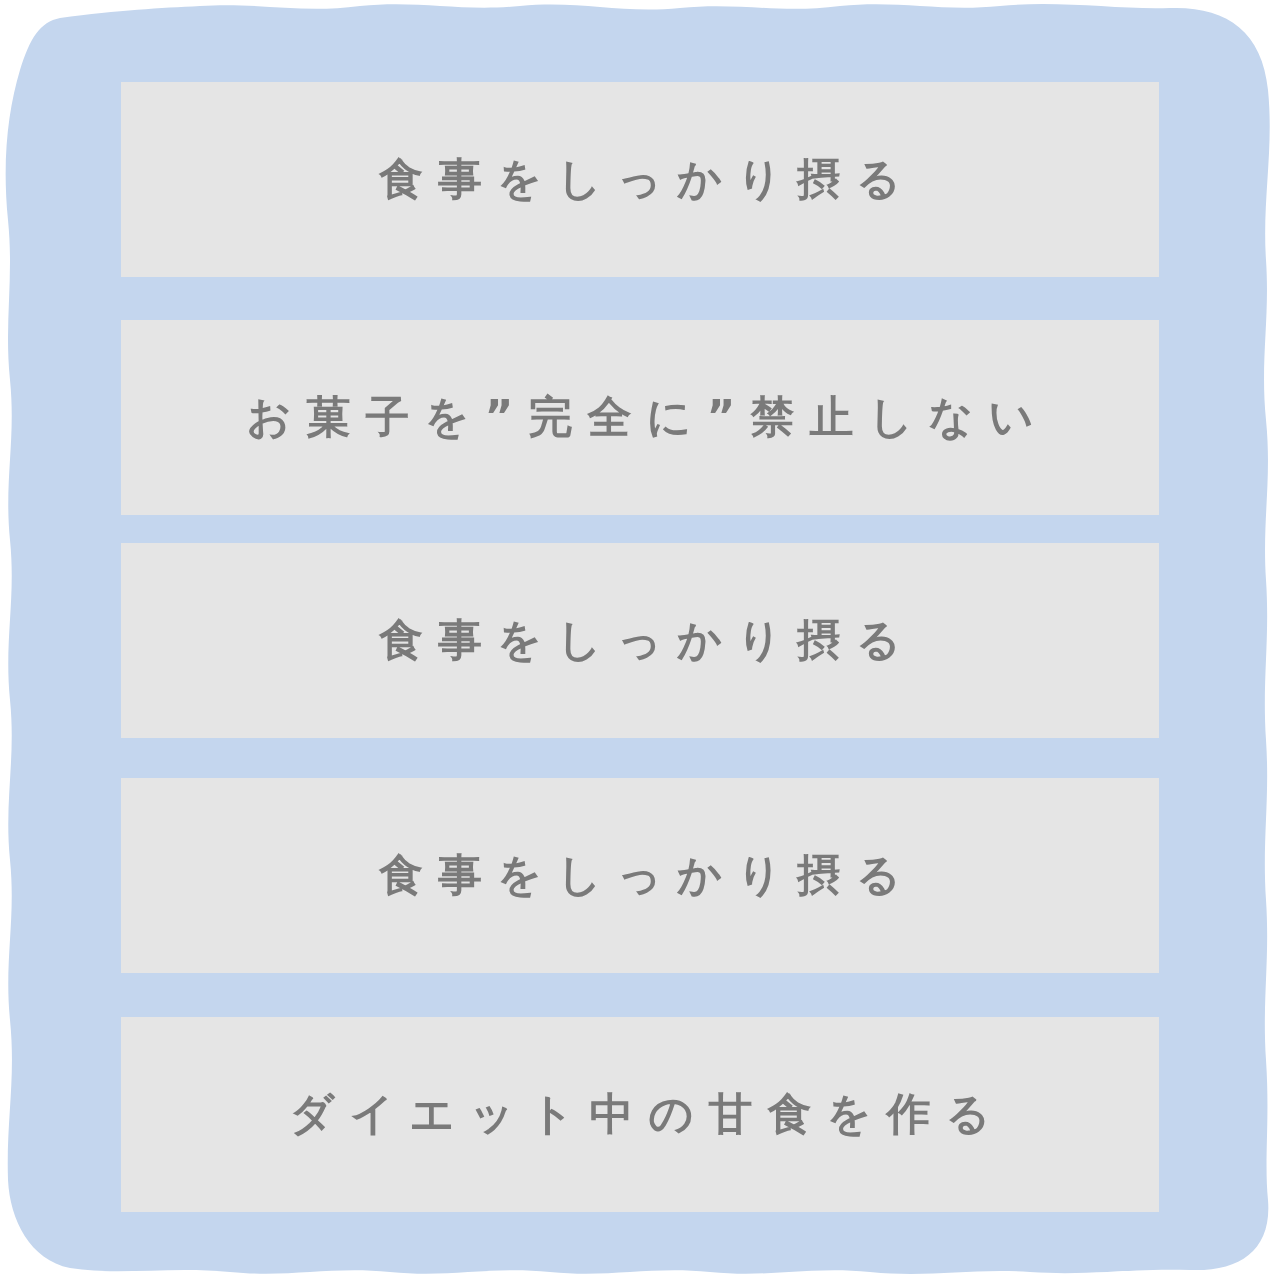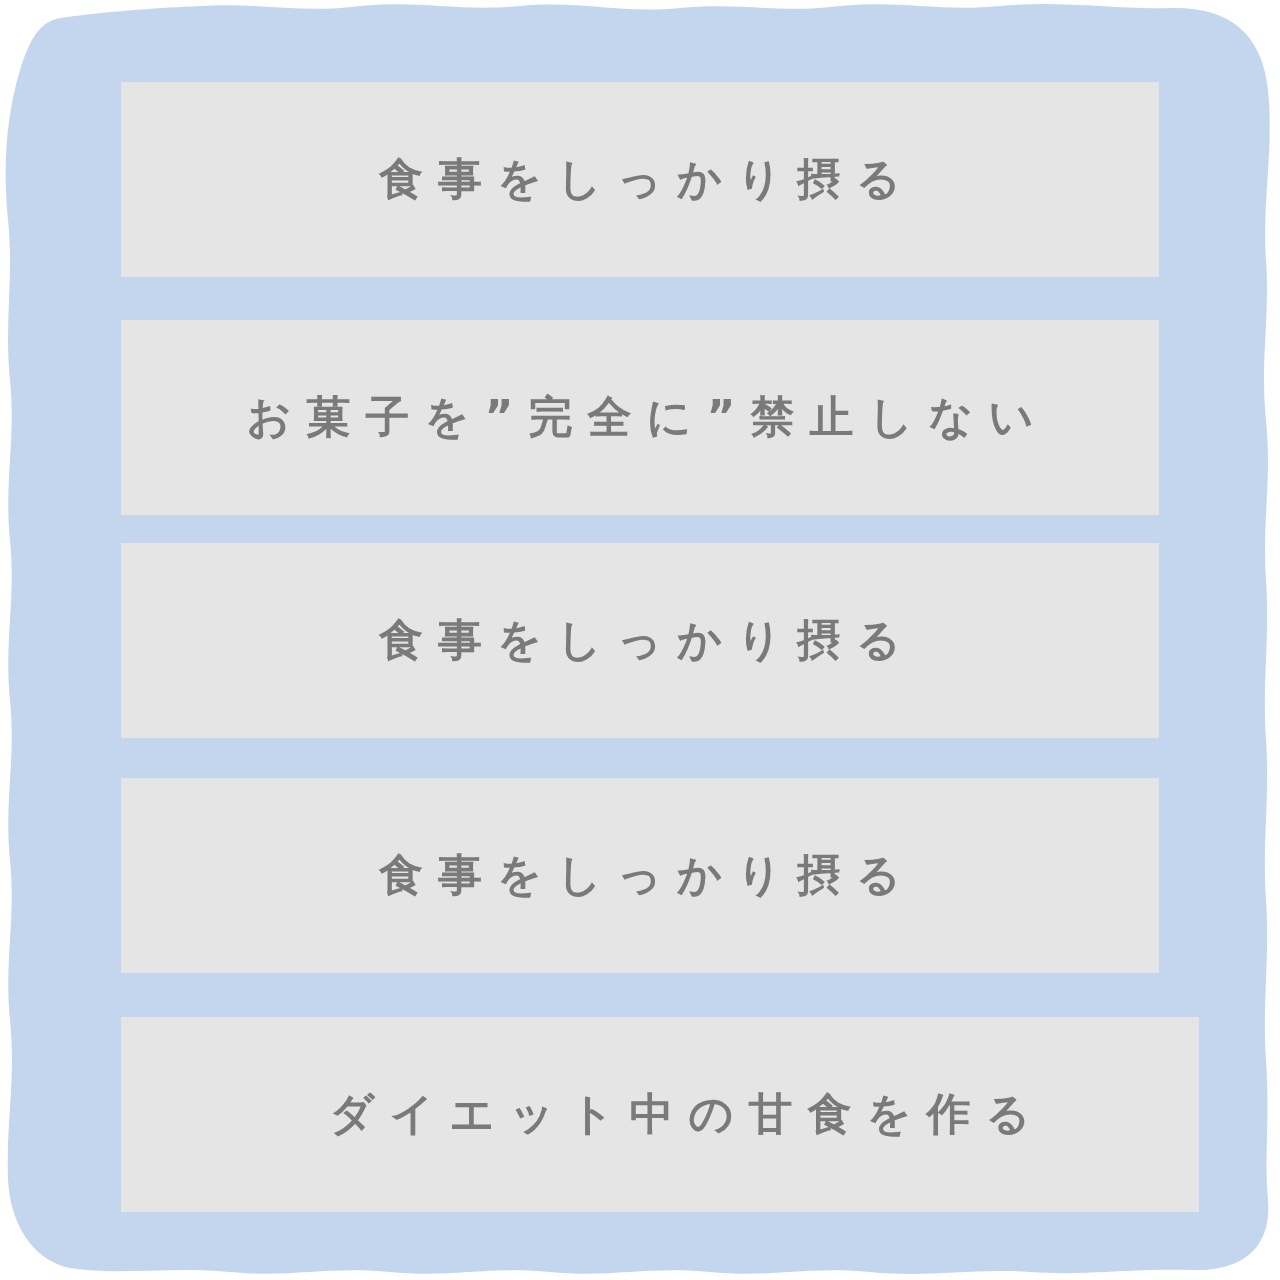--- a/index.html
+++ b/index.html
@@ -88,16 +88,16 @@
   </div>
   <div class="card" style="top:320px;">
     <span class="card-text">お菓子を”完全に”禁止しない</span>
   </div>
   <div class="card" style="top:543px;">
     <span class="card-text">食事をしっかり摂る</span>
   </div>
   <div class="card" style="top:778px;">
     <span class="card-text">食事をしっかり摂る</span>
   </div>
-  <div class="card" style="top:1017px;padding-left:40px;">
+  <div class="card" style="top:1017px;">
     <span class="card-text">ダイエット中の甘食を作る</span>
   </div>
 </div>
 
 </body></html>

